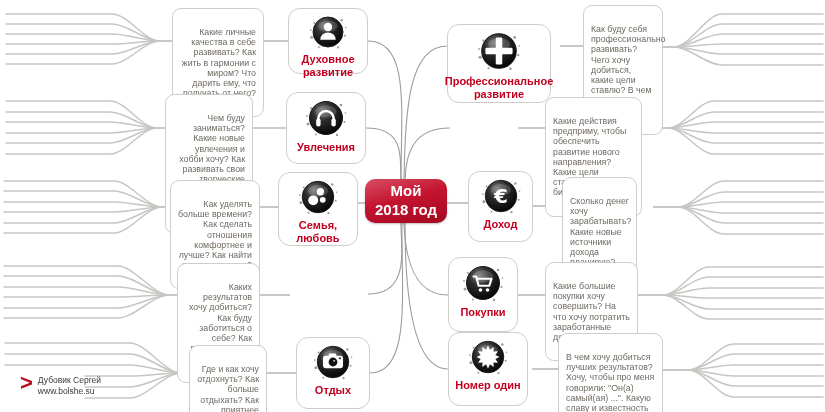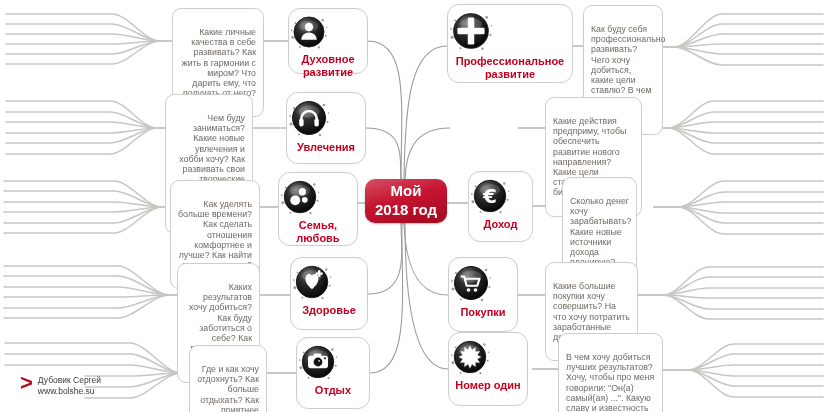--- a/index.html
+++ b/index.html
@@ -5,21 +5,21 @@
   html,body{margin:0;padding:0;background:#fff;}
   .stage{
     position:relative;width:825px;height:412px;overflow:hidden;background:#fff;
     font-family:"Liberation Sans","DejaVu Sans",sans-serif;
   }
   svg.layer{position:absolute;left:0;top:0;width:825px;height:412px;}
   .connector{stroke:#9b9b9b;stroke-width:1.1;fill:none;}
   .subline{stroke:#c8c6c3;stroke-width:1.5;fill:none;stroke-linecap:round;}
   .topic{
     position:absolute;background:#fff;border:1px solid #cfcdca;border-radius:12px;
-    display:flex;flex-direction:column;justify-content:flex-start;
+    display:flex;flex-direction:column;align-items:center;justify-content:flex-start;
     padding-top:3px;box-sizing:border-box;z-index:3;
   }
   .topic .icon{line-height:0;}
   .topic-label{
     color:#c3001f;font-weight:bold;font-size:11px;line-height:1.15;text-align:center;
     white-space:pre-line;margin-top:1px;
   }
   .note{
     position:absolute;background:#fff;border:1px solid #cfcdca;border-radius:9px;
     padding:18px 7px;box-sizing:border-box;z-index:3;
@@ -204,51 +204,38 @@
           <ellipse cx="22" cy="15.5" rx="10.5" ry="6" fill="#fff" opacity="0.16"></ellipse>
           <circle cx="17" cy="25.5" r="5.2" fill="#fff"></circle>
           <circle cx="24.5" cy="16.5" r="3.8" fill="#fff"></circle>
           <circle cx="27" cy="25" r="3" fill="#fff"></circle>
         </svg>
     </span>
     <div class="topic-label">Семья,
 любовь</div>
   </div>
 
-  <div class="topic" style="left:290px;top:257px;width:78px;height:73px">
-    <span class="icon">
-      <svg class="icon-svg" width="42" height="42" viewBox="0 0 44 44">
-          <use href="#grunge"></use>
-          <circle cx="22" cy="22" r="16.5" fill="url(#iconG)" stroke="#1a1a1a"></circle>
-          <ellipse cx="22" cy="15.5" rx="10.5" ry="6" fill="#fff" opacity="0.16"></ellipse>
-          <path d="M22,29.5 C11.5,21.5 15,12.8 20,13.8 C21.3,14.1 22,15.3 22,15.3 C22,15.3 22.7,14.1 24,13.8 C29,12.8 32.5,21.5 22,29.5 Z" fill="#fff"></path>
-          <rect x="28.4" y="9.6" width="2.4" height="7.2" fill="#fff"></rect>
-          <rect x="26" y="12" width="7.2" height="2.4" fill="#fff"></rect>
-        </svg>
-    </span>
-    <div class="topic-label">Здоровье</div>
-  </div>
 
   <div class="topic" style="left:296px;top:337px;width:74px;height:72px">
     <span class="icon">
       <svg class="icon-svg" width="42" height="42" viewBox="0 0 44 44">
           <use href="#grunge"></use>
           <circle cx="22" cy="22" r="16.5" fill="url(#iconG)" stroke="#1a1a1a"></circle>
           <ellipse cx="22" cy="15.5" rx="10.5" ry="6" fill="#fff" opacity="0.16"></ellipse>
           <rect x="17.5" y="13" width="8" height="4" rx="1.5" fill="#fff"></rect>
           <rect x="11.5" y="15.5" width="21" height="13" rx="2.5" fill="#fff"></rect>
           <circle cx="22" cy="22" r="4.6" fill="#111"></circle>
           <circle cx="23.2" cy="20.8" r="1" fill="#fff" opacity="0.85"></circle>
           <circle cx="29.3" cy="18" r="1" fill="#111"></circle>
         </svg>
     </span>
     <div class="topic-label">Отдых</div>
   </div>
 
-  <div class="topic" style="left:447px;top:4px;width:126px;height:79px">
+  <div class="topic" style="left:447px;top:24px;width:104px;height:79px">
     <span class="icon">
       <svg class="icon-svg" width="46" height="46" viewBox="0 0 44 44">
           <use href="#grunge"></use>
           <circle cx="22" cy="22" r="16.5" fill="url(#iconG)" stroke="#1a1a1a"></circle>
           <ellipse cx="22" cy="15.5" rx="10.5" ry="6" fill="#fff" opacity="0.18"></ellipse>
           <rect x="18.9" y="9" width="6.2" height="26" rx="1.2" fill="#fff"></rect>
           <rect x="9" y="18.9" width="26" height="6.2" rx="1.2" fill="#fff"></rect>
         </svg>
     </span>
     <div class="topic-label">Профессиональное

